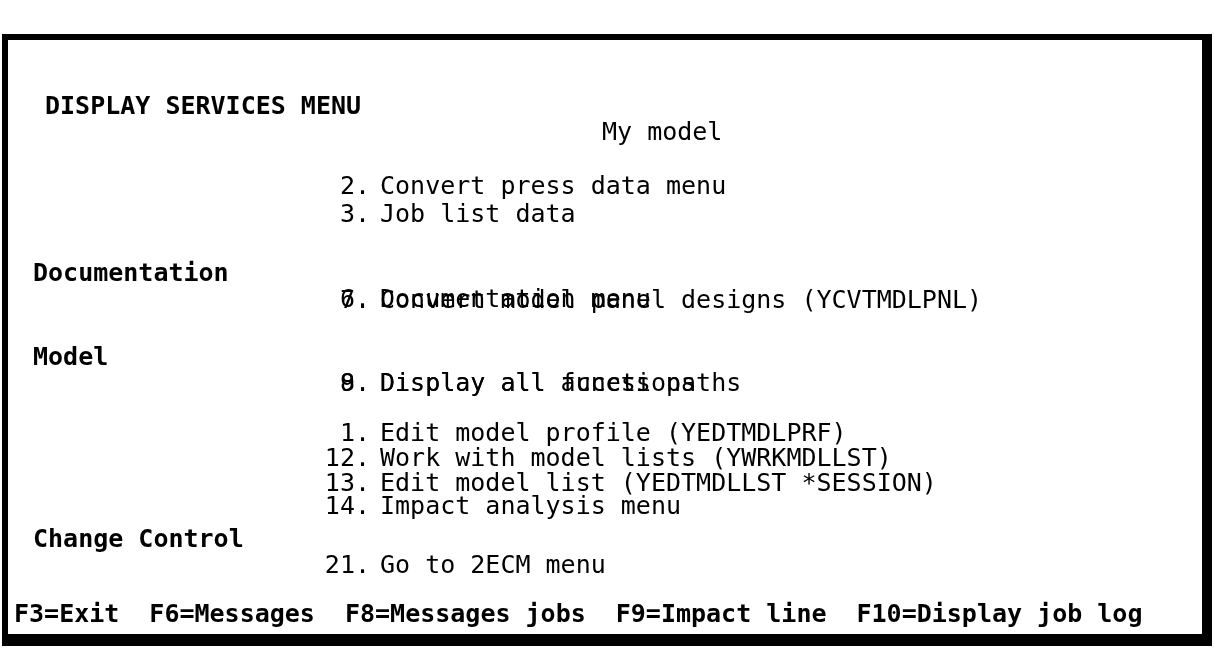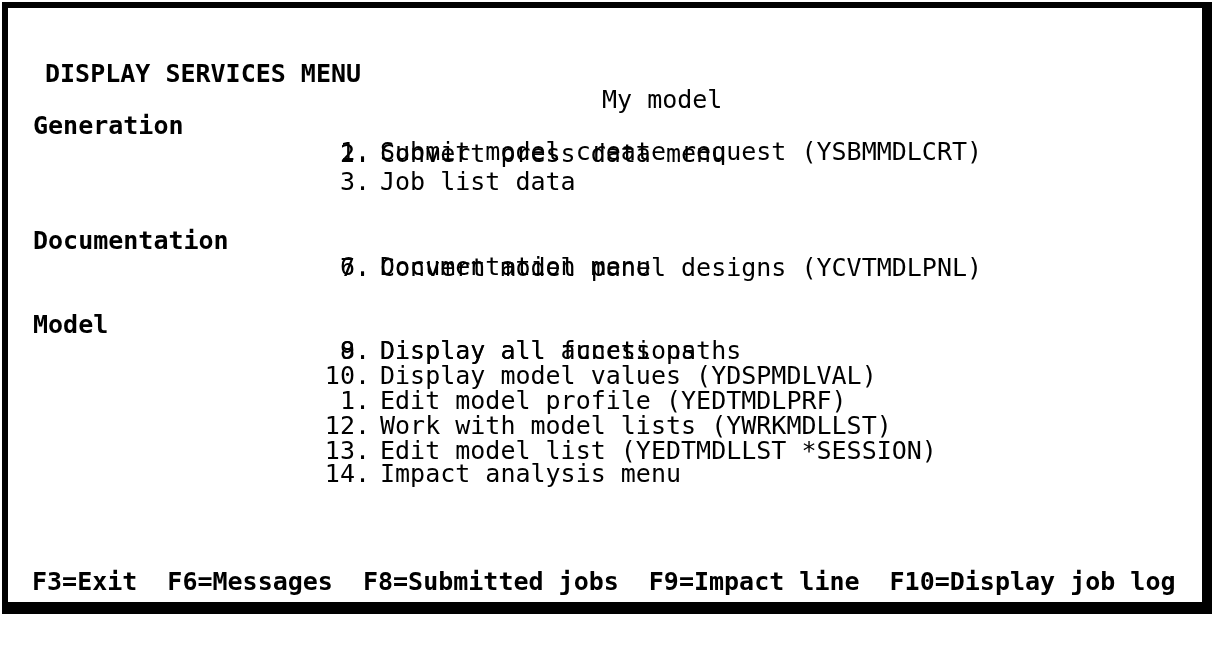--- a/index.html
+++ b/index.html
@@ -6,20 +6,21 @@
       margin: 0;
       padding: 0;
       background: #ffffff;
     }
     .screen {
       position: relative;
       width: 1214px;
       height: 616px;
       background: var(--bg, #ffffff);
       overflow: hidden;
+      margin-top: 32px;
     }
     .frame {
       position: absolute;
       inset: 2px;
       border-style: solid;
       border-color: var(--fg, #000000);
       border-width: 6px 10px 12px 6px;
       background: var(--bg, #ffffff);
     }
     .content {
@@ -54,40 +55,36 @@
       display: inline-block;
       width: 15px;
       height: 24px;
       background: var(--fg, #000000);
       vertical-align: -4px;
     }
     .opt-hint    { position: absolute; left: 375px; }
     .fkeys {
       display: flex;
       gap: 30px;
-      padding-left: 24px;
+      padding-left: 6px;
       font-weight: bold;
     }
   </style>
 </head>
 <body>
 
 <div class="screen">
   <div class="frame">
     <div class="content">
 
       <div class="row" style="top:27px">
         <span class="title">DISPLAY SERVICES MENU</span>
         <span class="model-name">My model</span>
       </div>
 
-      <div class="row" style="top:79px">
-        <span class="sec-label">Generation</span>
-        <span><span class="item-num">1.</span><span class="item-text">Submit model create request (YSBMMDLCRT)</span></span>
-      </div>
       <div class="row" style="top:107px">
         <span><span class="item-num">2.</span><span class="item-text">Convert press data menu</span></span>
       </div>
       <div class="row" style="top:135px">
         <span><span class="item-num">3.</span><span class="item-text">Job list data</span></span>
       </div>
 
       <div class="row" style="top:194px">
         <span class="sec-label">Documentation</span>
         <span><span class="item-num">6.</span><span class="item-text">Documentation menu</span></span>
@@ -96,41 +93,42 @@
         <span><span class="item-num">7.</span><span class="item-text">Convert model panel designs (YCVTMDLPNL)</span></span>
       </div>
 
       <div class="row" style="top:278px">
         <span class="sec-label">Model</span>
         <span><span class="item-num">8.</span><span class="item-text">Display all access paths</span></span>
       </div>
       <div class="row" style="top:304px">
         <span><span class="item-num">9.</span><span class="item-text">Display all functions</span></span>
       </div>
-      <div class="row" style="top:329px">
-        <span><span class="item-num">10.</span><span class="item-text">Display model values (YDSPMDLVAL)</span></span>
-      </div>
       <div class="row" style="top:354px">
         <span><span class="item-num">1.</span><span class="item-text">Edit model profile (YEDTMDLPRF)</span></span>
       </div>
       <div class="row" style="top:379px">
         <span><span class="item-num">12.</span><span class="item-text">Work with model lists (YWRKMDLLST)</span></span>
       </div>
       <div class="row" style="top:404px">
         <span><span class="item-num">13.</span><span class="item-text">Edit model list (YEDTMDLLST *SESSION)</span></span>
       </div>
       <div class="row" style="top:427px">
         <span><span class="item-num">14.</span><span class="item-text">Impact analysis menu</span></span>
       </div>
 
+      <div class="row" style="top:460px">
+        <span class="sec-label">Change Control</span>
+        <span><span class="item-num">21.</span><span class="item-text">Go to 2ECM menu</span></span>
+      </div>
 
 
       <div class="row fkeys" style="top:561px">
         <span>F3=Exit</span>
         <span>F6=Messages</span>
-        <span>F8=Submitted jobs</span>
+        <span>F8=Messages jobs</span>
         <span>F9=Impact line</span>
         <span>F10=Display job log</span>
       </div>
 
     </div>
   </div>
 </div>
 
 </body></html>

